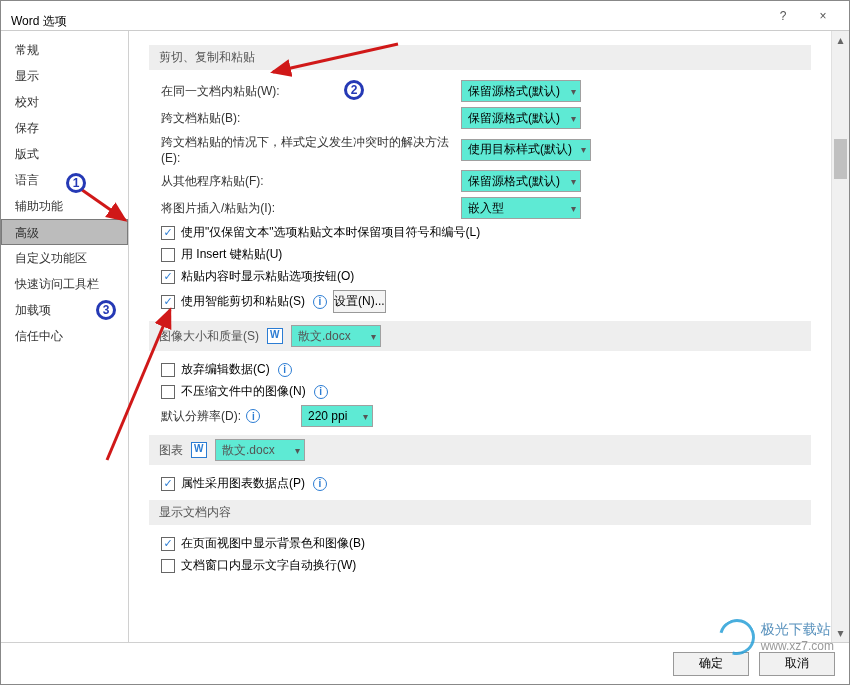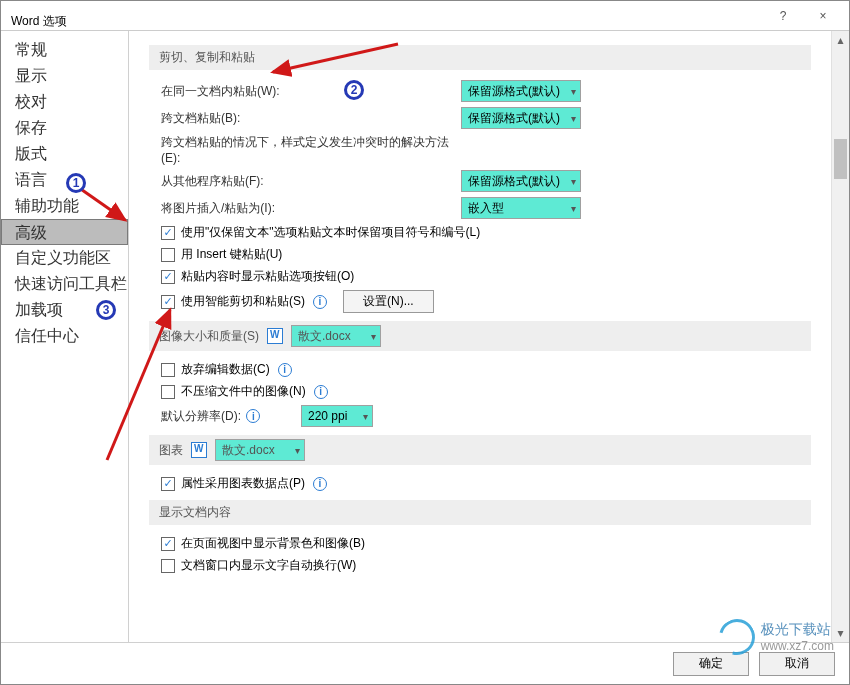--- a/index.html
+++ b/index.html
@@ -46,21 +46,21 @@
   border-right: 1px solid #d0d0d0;
   background: #fff;
   padding-top: 6px;
 }
 .sidebar-item {
   height: 26px;
   line-height: 26px;
   padding-left: 14px;
   color: #333;
   cursor: pointer;
-  font-size: 16px;
+  font-size: 12px;
 }
 .sidebar-item.selected {
   background: #bcbcbc;
   border: 1px solid #7a7a7a;
   padding-left: 13px;
 }
 .content {
   flex: 1;
   position: relative;
   overflow: hidden;
@@ -158,22 +158,21 @@
   border:1px solid #2b7cd3;
   border-radius:50%;
   color:#2b7cd3;
   align-items:center; justify-content:center;
   font-size:10px;
   font-weight:bold;
   margin-left:2px;
 }
 .settings-btn {
   border:1px solid #999;
-  padding: 2px 19px;
-  margin-left: 10px;
+  padding: 2px 0;
   background:#f4f4f4;
   font-size:12px;
 }
 .doc-icon {
   display:inline-flex;
   width:16px; height:16px;
   border:1px solid #2b7cd3;
   background:#fff;
   position:relative;
 }
@@ -272,20 +271,21 @@
         <div class="row">
           <span class="label">在同一文档内粘贴(W):</span>
           <span class="select">保留源格式(默认)</span>
         </div>
         <div class="row">
           <span class="label">跨文档粘贴(B):</span>
           <span class="select">保留源格式(默认)</span>
         </div>
         <div class="row">
           <span class="label">跨文档粘贴的情况下，样式定义发生冲突时的解决方法(E):</span>
+          <span class="select">使用目标样式(默认)</span>
         </div>
         <div class="row">
           <span class="label">从其他程序粘贴(F):</span>
           <span class="select">保留源格式(默认)</span>
         </div>
         <div class="row">
           <span class="label">将图片插入/粘贴为(I):</span>
           <span class="select">嵌入型</span>
         </div>
 

